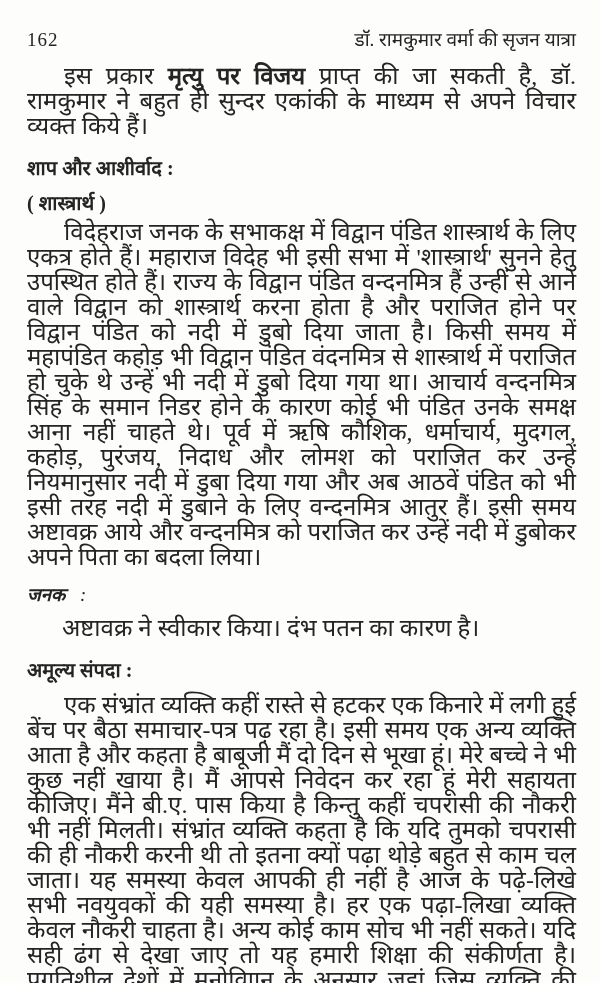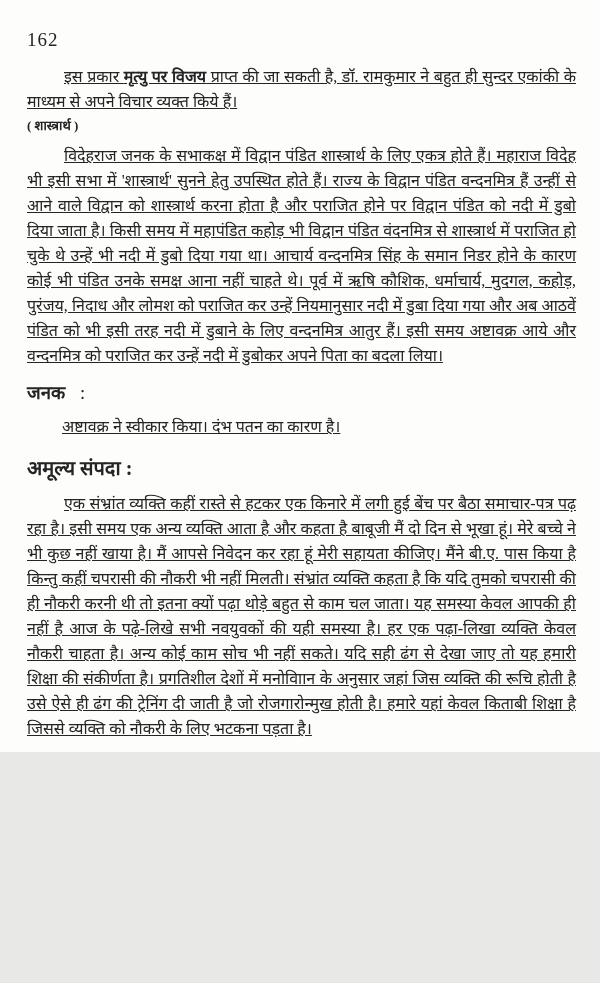--- a/index.html
+++ b/index.html
@@ -3,65 +3,65 @@
 <meta charset="utf-8">
 <style>
   html, body {
     margin: 0;
     padding: 0;
     background: #e8e8e6;
   }
   .page {
     position: relative;
     width: 600px;
-    height: 752px;
+    height: 983px;
     margin: 0 auto;
     background: #fdfdfb;
     box-sizing: border-box;
     padding: 28px 24px 0 27px;
     font-family: "Liberation Serif", "DejaVu Serif", serif;
     color: #242424;
     overflow: hidden;
   }
   .header-row {
     display: flex;
     justify-content: space-between;
     align-items: baseline;
     font-size: 19px;
     line-height: 24px;
     margin-bottom: 12px;
   }
   .page-number { letter-spacing: 1px; }
   .running-title { }
   .para {
-    font-size: 16px;
+    font-size: 24px;
     line-height: 25px;
     text-align: justify;
     margin: 0;
-    text-decoration: underline;
   }
   .para.indent { text-indent: 37px; }
   .sec-heading {
     font-size: 20px;
     font-weight: bold;
     margin: 17px 0 11px 0;
     line-height: 24px;
   }
   .sub-heading {
-    font-size: 13px;
+    font-size: 20px;
     font-weight: bold;
     margin: 0 0 5px 0;
     line-height: 24px;
   }
   .dialogue {
     display: flex;
     align-items: flex-start;
     margin: 13px 0 4px 0;
     font-size: 18.5px;
     line-height: 25px;
+    font-style: italic;
   }
   .dialogue .speaker {
     font-weight: bold;
     width: 53px;
     flex-shrink: 0;
   }
   .dialogue .colon {
     width: 26px;
     flex-shrink: 0;
     text-align: left;
@@ -76,24 +76,26 @@
   }
   .section2-body { margin-top: 4px; }
 </style>
 </head>
 <body>
 
 <div class="page">
 
   <div class="header-row">
     <span class="page-number">162</span>
+    <span class="running-title">डॉ. रामकुमार वर्मा की सृजन यात्रा</span>
   </div>
 
   <p class="para indent"><span>इस प्रकार </span><b>मृत्यु पर विजय</b><span> प्राप्त की जा सकती है, डॉ. रामकुमार ने बहुत ही सुन्दर एकांकी के माध्यम से अपने विचार व्यक्त किये हैं।</span></p>
 
+  <h2 class="sec-heading">शाप और आशीर्वाद :</h2>
 
   <h3 class="sub-heading">( शास्त्रार्थ )</h3>
 
   <p class="para indent">विदेहराज जनक के सभाकक्ष में विद्वान पंडित शास्त्रार्थ के लिए एकत्र होते हैं। महाराज विदेह भी इसी सभा में 'शास्त्रार्थ' सुनने हेतु उपस्थित होते हैं। राज्य के विद्वान पंडित वन्दनमित्र हैं उन्हीं से आने वाले विद्वान को शास्त्रार्थ करना होता है और पराजित होने पर विद्वान पंडित को नदी में डुबो दिया जाता है। किसी समय में महापंडित कहोड़ भी विद्वान पंडित वंदनमित्र से शास्त्रार्थ में पराजित हो चुके थे उन्हें भी नदी में डुबो दिया गया था। आचार्य वन्दनमित्र सिंह के समान निडर होने के कारण कोई भी पंडित उनके समक्ष आना नहीं चाहते थे। पूर्व में ऋषि कौशिक, धर्माचार्य, मुदगल, कहोड़, पुरंजय, निदाध और लोमश को पराजित कर उन्हें नियमानुसार नदी में डुबा दिया गया और अब आठवें पंडित को भी इसी तरह नदी में डुबाने के लिए वन्दनमित्र आतुर हैं। इसी समय अष्टावक्र आये और वन्दनमित्र को पराजित कर उन्हें नदी में डुबोकर अपने पिता का बदला लिया।</p>
 
   <div class="dialogue">
     <span class="speaker">जनक</span>
     <span class="colon">:</span>
   </div>
 

